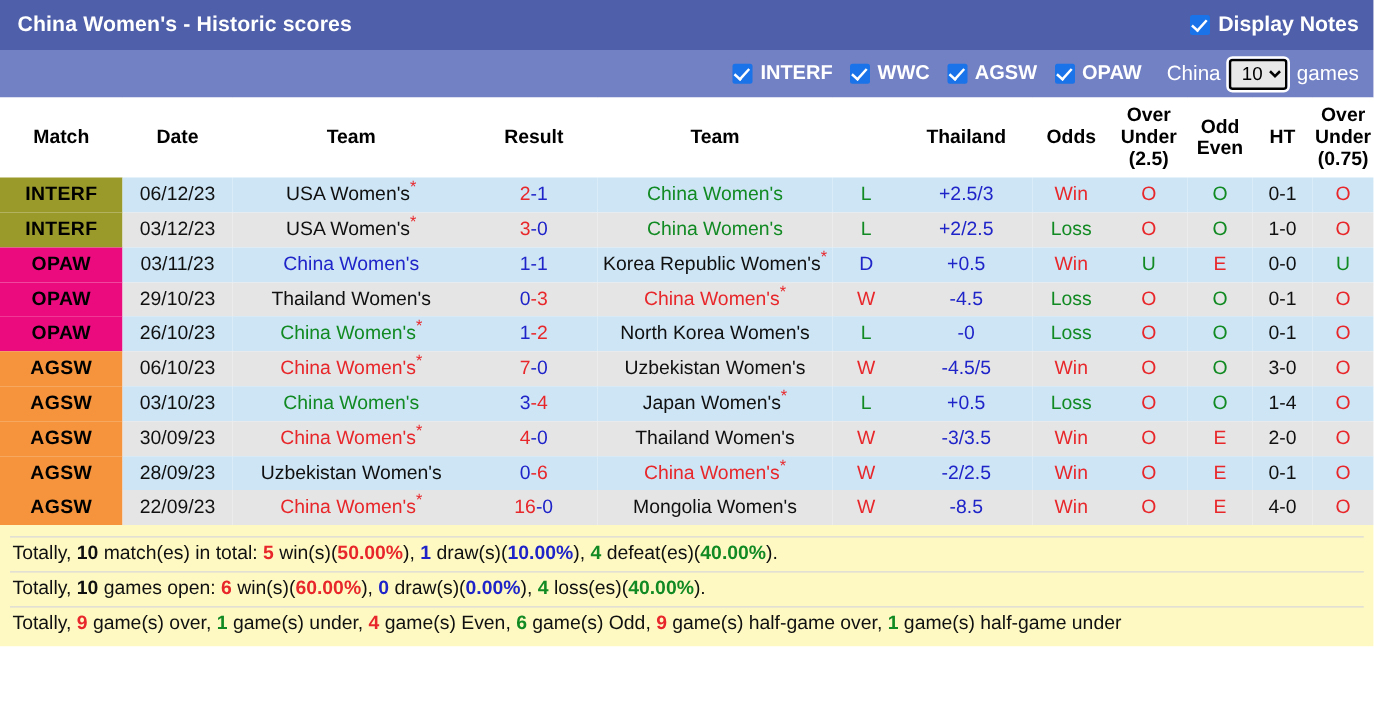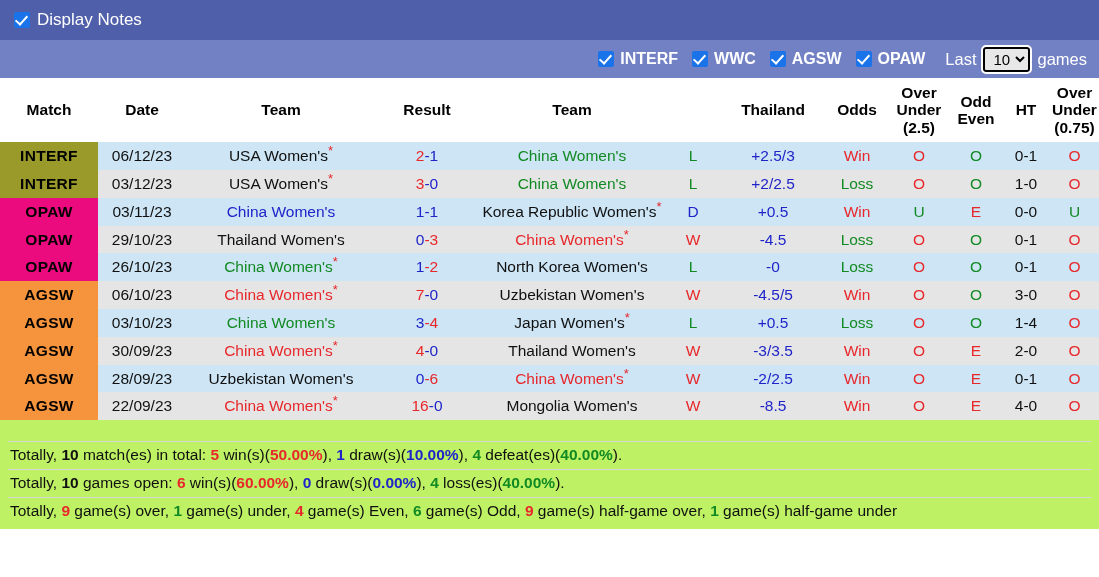--- a/index.html
+++ b/index.html
@@ -32,21 +32,21 @@
     letter-spacing: .1px;
   }
   .notes-wrap {
     display: flex;
     align-items: center;
     gap: 7px;
   }
   .notes-wrap .lbl {
     color: #ffffff;
     font-size: 17px;
-    font-weight: normal;
+    font-weight: bold;
   }
 
   .filterbar {
     height: 38px;
     background: #7280c4;
     display: flex;
     align-items: center;
     justify-content: flex-end;
     padding: 0 12px 0 0;
     gap: 0px;
@@ -155,39 +155,40 @@
   col.c-wdl      { width: 54px; }
   col.c-handicap { width: 106px; }
   col.c-odds     { width: 62px; }
   col.c-ou25     { width: 62px; }
   col.c-oe       { width: 52px; }
   col.c-ht       { width: 48px; }
   col.c-ou075    { width: 49px; }
 
   
   .footer {
-    padding: 21px 8px 4px 8px;
-    background: #bef264;
+    padding: 9px 8px 4px 8px;
+    background: #fef9c3;
   }
   .footer .line {
     font-size: 15.5px;
     color: #1a1a1a;
     padding: 3px 2px;
     line-height: 1.35;
     white-space: nowrap;
   }
   .footer .line b { font-weight: bold; }
   .sep { height: 1px; background: #d8d8d8; width: 100%; }
 </style>
 </head>
 <body>
 
 <div id="app">
 
   <div class="titlebar">
+    <div class="title">China Women's - Historic scores</div>
     <div class="notes-wrap">
       <span class="cbx"></span>
       <span class="lbl">Display Notes</span>
     </div>
   </div>
 
   <div class="filterbar">
     <div id="filters-host" style="display:flex;align-items:center;">
         <div class="filter-item">
           <span class="cbx"></span>
@@ -200,21 +201,21 @@
         <div class="filter-item">
           <span class="cbx"></span>
           <span class="lbl">AGSW</span>
         </div>
         <div class="filter-item">
           <span class="cbx"></span>
           <span class="lbl">OPAW</span>
         </div>
       </div>
     <div class="last-group">
-      <span class="lbl">Last</span>
+      <span class="lbl">China</span>
       <select class="games-select"><option value="5">5</option><option value="10" selected="">10</option><option value="15">15</option><option value="20">20</option><option value="30">30</option></select>
       <span class="lbl">games</span>
     </div>
   </div>
 
   <table class="scores">
     <colgroup>
       <col class="c-match">
         <col class="c-date">
         <col class="c-team1">

